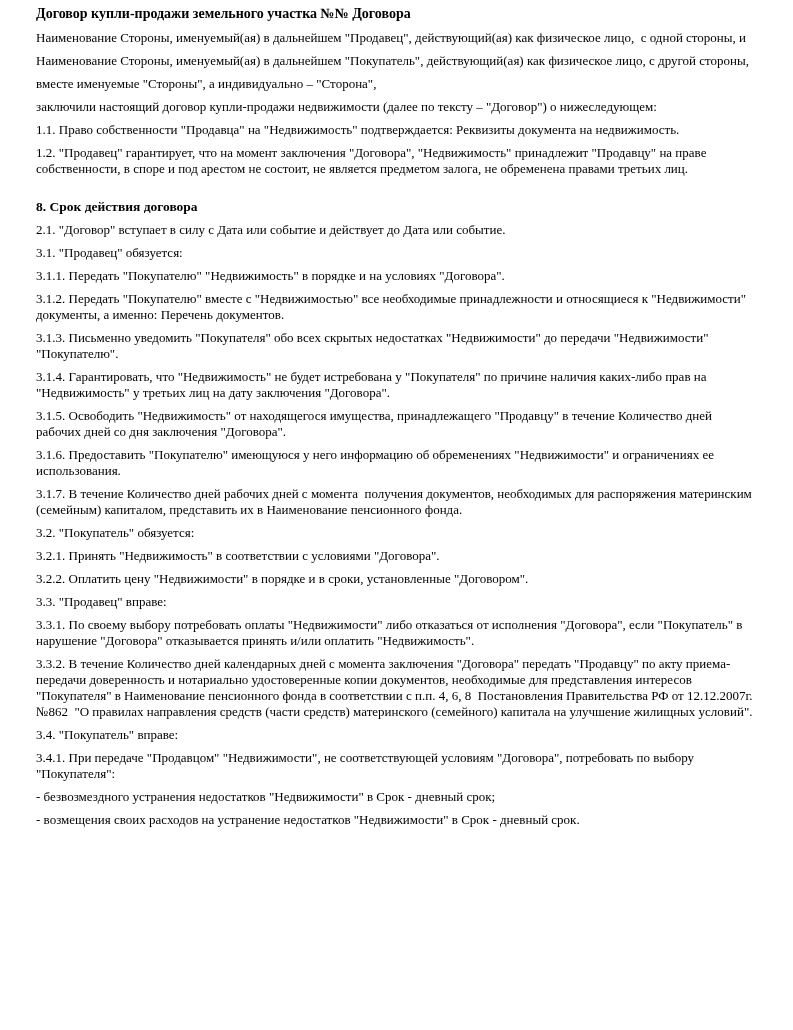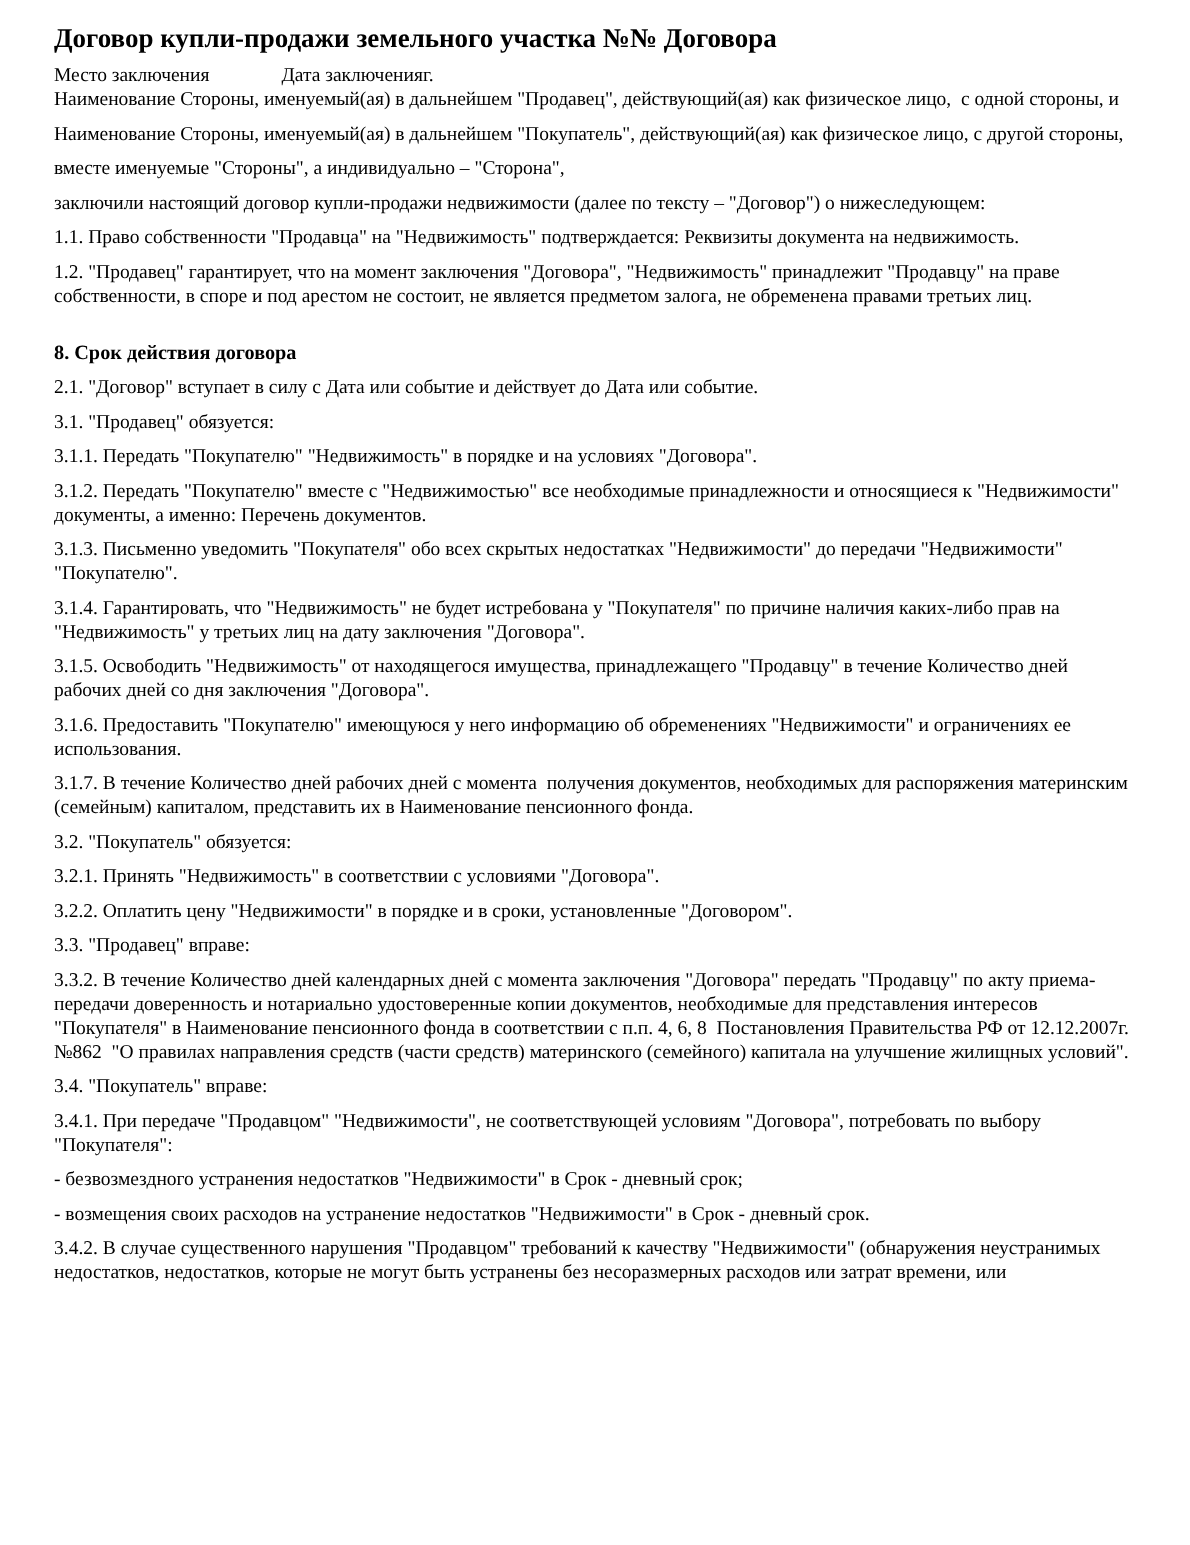--- a/index.html
+++ b/index.html
@@ -13,24 +13,24 @@
     overflow: hidden;
     color: #000000;
     font-family: "Liberation Serif", "DejaVu Serif", serif;
     font-size: 13px;
     line-height: 16px;
   }
   .doc {
     padding: 5px 33px 20px 36px;
   }
   .doc h1 {
-    font-size: 18px;
+    font-size: 14px;
     font-weight: bold;
     line-height: 17px;
-    margin: 12px 0 8px 0;
+    margin: 0 0 8px 0;
   }
   .doc h2 {
     font-size: 13.5px;
     font-weight: bold;
     line-height: 16px;
     margin: 22px 0 7px 0;
   }
   .doc p {
     margin: 0 0 7px 0;
     white-space: pre-wrap;
@@ -45,21 +45,20 @@
     margin-left: 48px;
   }
 </style>
 </head>
 <body>
 
 <div class="doc">
 
   <h1>Договор купли-продажи земельного участка №№ Договора</h1>
 
-  <p class="tight place-date"><span>Место заключения</span><span class="date-label">Дата заключенияг.</span></p>
 
   <p>Наименование Стороны, именуемый(ая) в дальнейшем "Продавец", действующий(ая) как физическое лицо,  с одной стороны, и</p>
   <p>Наименование Стороны, именуемый(ая) в дальнейшем "Покупатель", действующий(ая) как физическое лицо, с другой стороны,</p>
   <p>вместе именуемые "Стороны", а индивидуально – "Сторона",</p>
   <p>заключили настоящий договор купли-продажи недвижимости (далее по тексту – "Договор") о нижеследующем:</p>
 
   <p>1.1. Право собственности "Продавца" на "Недвижимость" подтверждается: Реквизиты документа на недвижимость.</p>
   <p>1.2. "Продавец" гарантирует, что на момент заключения "Договора", "Недвижимость" принадлежит "Продавцу" на праве собственности, в споре и под арестом не состоит, не является предметом залога, не обременена правами третьих лиц.</p>
 
   <h2>8. Срок действия договора</h2>
@@ -70,20 +69,20 @@
   <p>3.1.2. Передать "Покупателю" вместе с "Недвижимостью" все необходимые принадлежности и относящиеся к "Недвижимости" документы, а именно: Перечень документов.</p>
   <p>3.1.3. Письменно уведомить "Покупателя" обо всех скрытых недостатках "Недвижимости" до передачи "Недвижимости" "Покупателю".</p>
   <p>3.1.4. Гарантировать, что "Недвижимость" не будет истребована у "Покупателя" по причине наличия каких-либо прав на "Недвижимость" у третьих лиц на дату заключения "Договора".</p>
   <p>3.1.5. Освободить "Недвижимость" от находящегося имущества, принадлежащего "Продавцу" в течение Количество дней рабочих дней со дня заключения "Договора".</p>
   <p>3.1.6. Предоставить "Покупателю" имеющуюся у него информацию об обременениях "Недвижимости" и ограничениях ее использования.</p>
   <p>3.1.7. В течение Количество дней рабочих дней с момента  получения документов, необходимых для распоряжения материнским (семейным) капиталом, представить их в Наименование пенсионного фонда.</p>
   <p>3.2. "Покупатель" обязуется:</p>
   <p>3.2.1. Принять "Недвижимость" в соответствии с условиями "Договора".</p>
   <p>3.2.2. Оплатить цену "Недвижимости" в порядке и в сроки, установленные "Договором".</p>
   <p>3.3. "Продавец" вправе:</p>
+  <p>3.3.1. По своему выбору потребовать оплаты "Недвижимости" либо отказаться от исполнения "Договора", если "Покупатель" в нарушение "Договора" отказывается принять и/или оплатить "Недвижимость".</p>
   <p>3.3.2. В течение Количество дней календарных дней с момента заключения "Договора" передать "Продавцу" по акту приема-передачи доверенность и нотариально удостоверенные копии документов, необходимые для представления интересов "Покупателя" в Наименование пенсионного фонда в соответствии с п.п. 4, 6, 8  Постановления Правительства РФ от 12.12.2007г. №862  "О правилах направления средств (части средств) материнского (семейного) капитала на улучшение жилищных условий".</p>
   <p>3.4. "Покупатель" вправе:</p>
   <p>3.4.1. При передаче "Продавцом" "Недвижимости", не соответствующей условиям "Договора", потребовать по выбору "Покупателя":</p>
   <p>- безвозмездного устранения недостатков "Недвижимости" в Срок - дневный срок;</p>
   <p>- возмещения своих расходов на устранение недостатков "Недвижимости" в Срок - дневный срок.</p>
-  <p>3.4.2. В случае существенного нарушения "Продавцом" требований к качеству "Недвижимости" (обнаружения неустранимых недостатков, недостатков, которые не могут быть устранены без несоразмерных расходов или затрат времени, или</p>
 
 </div>
 
 </body></html>

